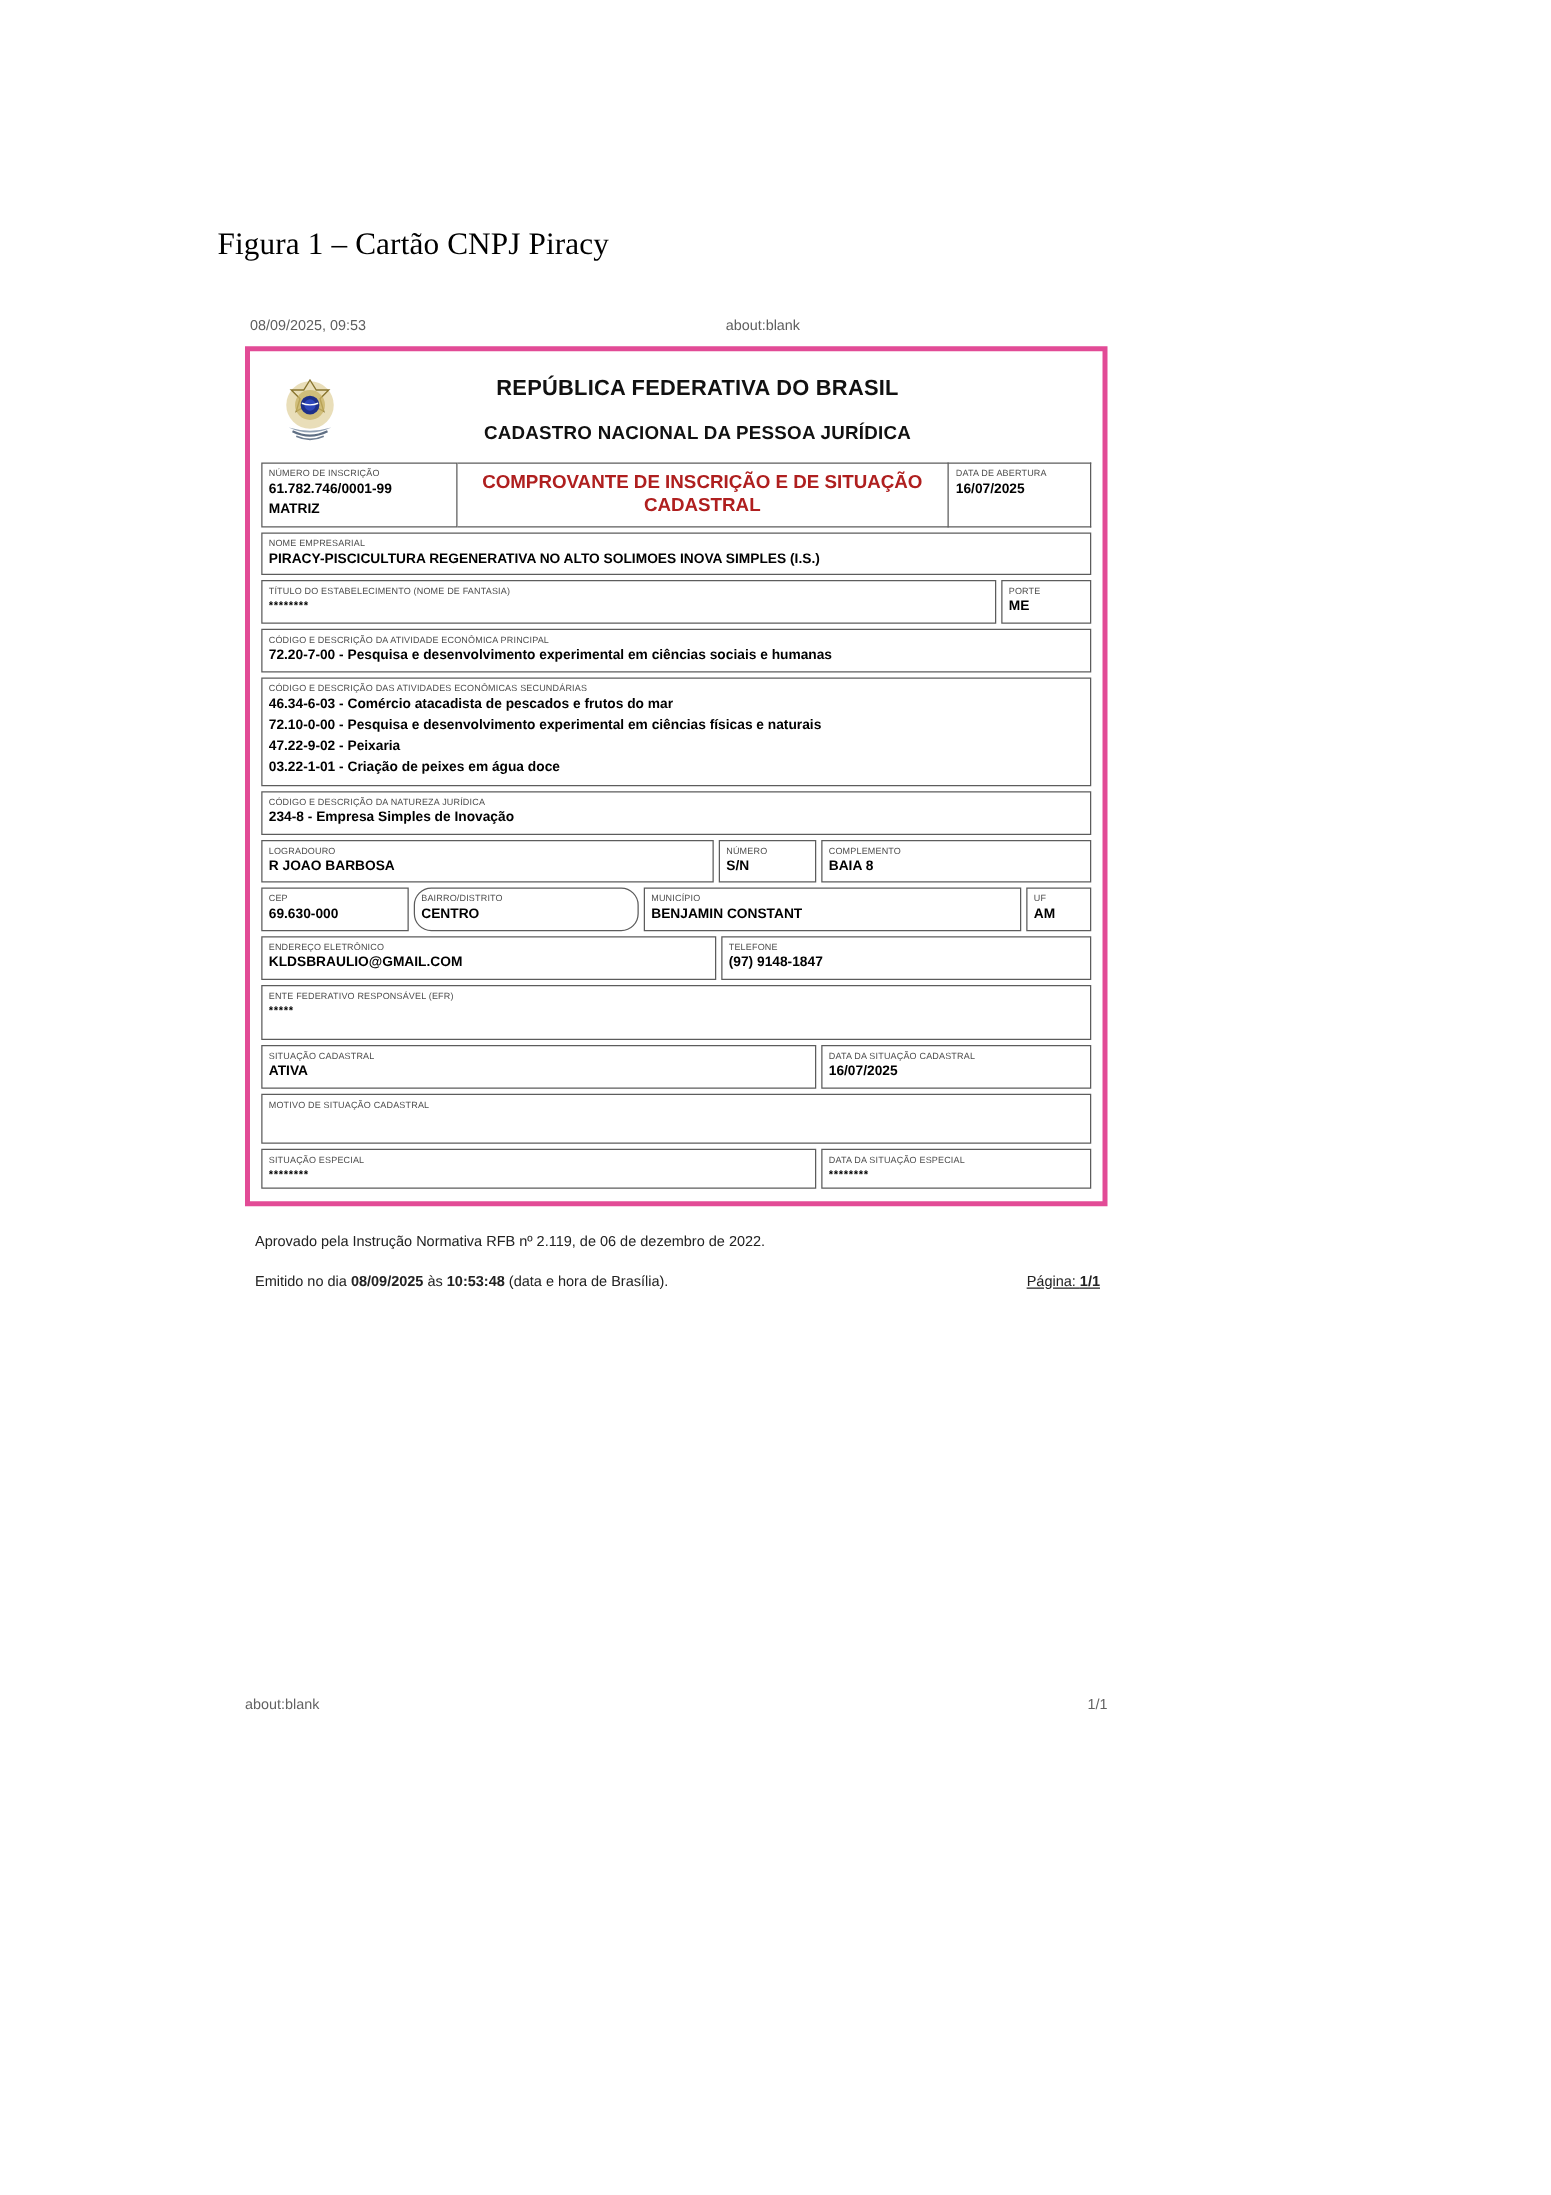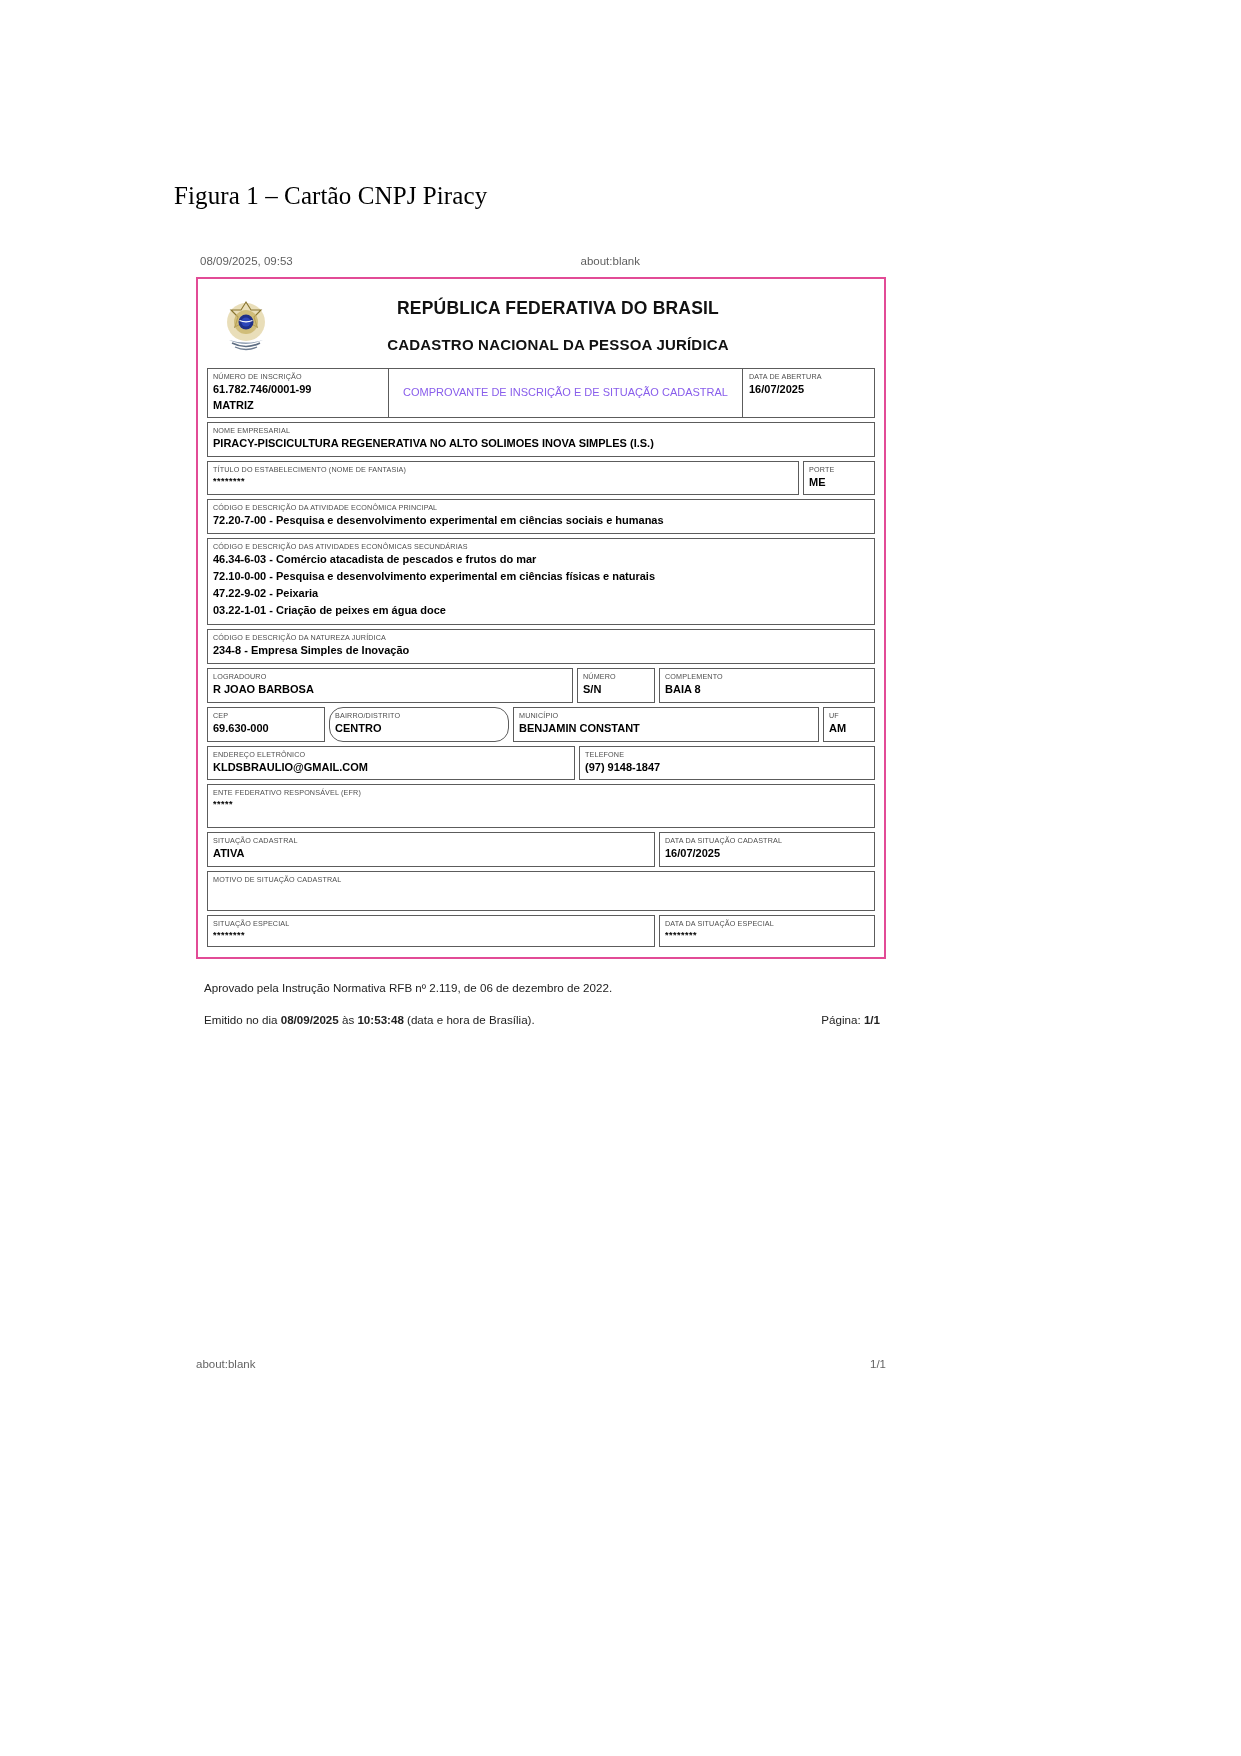--- a/index.html
+++ b/index.html
@@ -52,21 +52,21 @@
     font-size: 11.5px;
     color: #3a3a3a;
     padding: 0 6px 0 4px;
     margin-bottom: 10px;
     opacity: 0.82;
   }
   .shot-header .hdr-right { margin-right: 240px; }
 
   
   .card {
-    border: 2px solid #ec4899;
+    border: 4px solid #ec4899;
     background: #fff;
     padding: 9px 9px 10px 9px;
     box-sizing: border-box;
   }
 
   .brand {
     display: flex;
     align-items: center;
     padding: 8px 0 12px 0;
   }
@@ -146,24 +146,24 @@
     border-left: none;
     flex: 1 1 auto;
     padding: 6px 4px;
     box-sizing: border-box;
     text-align: center;
     display: flex;
     flex-direction: column;
     justify-content: center;
   }
   .ident-title .t {
-    font-size: 11px;
-    font-weight: normal;
+    font-size: 15px;
+    font-weight: bold;
     line-height: 1.25;
-    color: #8b5cf6;
+    color: #b91c1c;
   }
   .ident-date {
     border: 1px solid #5c5c5c;
     border-left: none;
     width: 132px;
     padding: 3px 5px 4px 6px;
     box-sizing: border-box;
   }
 
   .grow { flex: 1 1 auto; }
@@ -182,21 +182,21 @@
     line-height: 1.25;
   }
   .foot-2 {
     margin-top: 17px;
     padding-left: 8px;
     display: flex;
     justify-content: space-between;
     font-size: 11.6px;
     color: #222;
   }
-  .foot-2 .pg { padding-right: 6px; }
+  .foot-2 .pg { padding-right: 6px; text-decoration: underline; }
   b.s { font-weight: bold; }
 
   
   .page-foot {
     position: absolute;
     left: 196px;
     top: 1358px;
     width: 690px;
     display: flex;
     justify-content: space-between;

